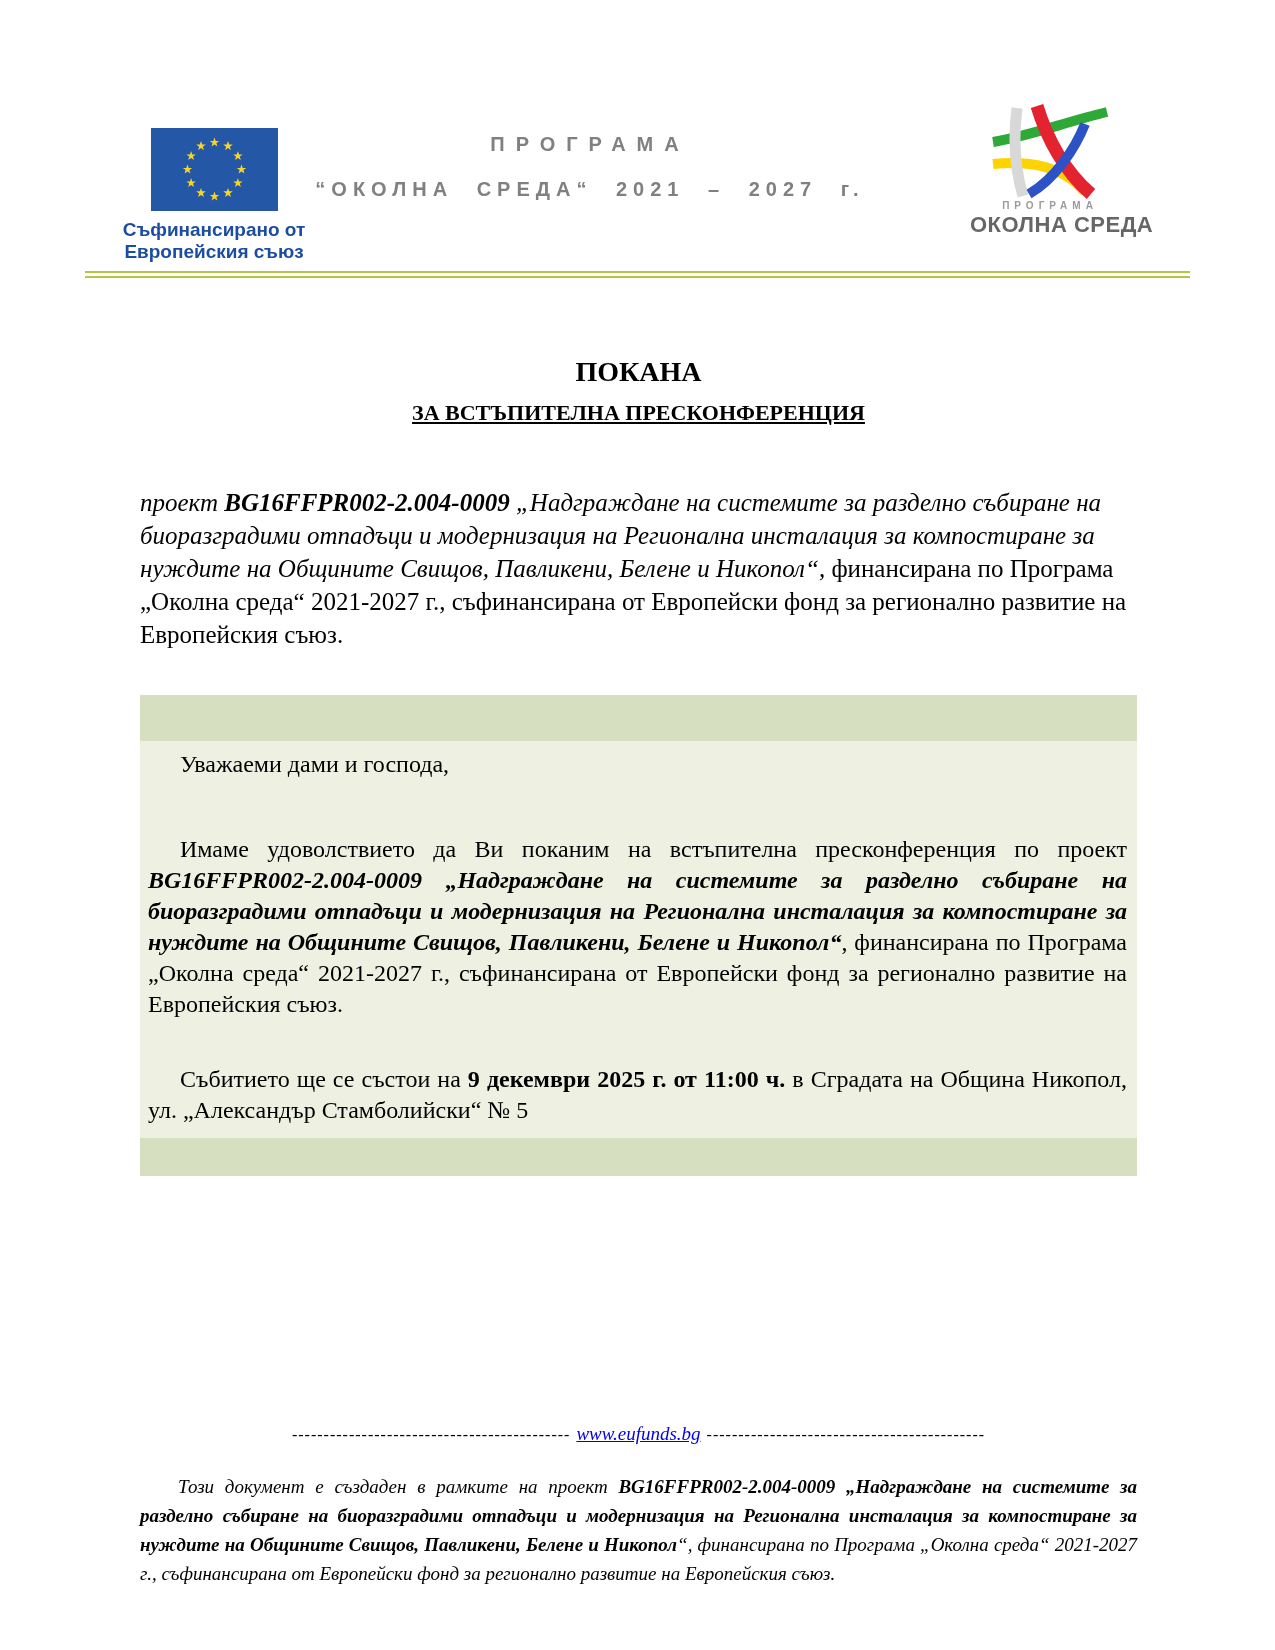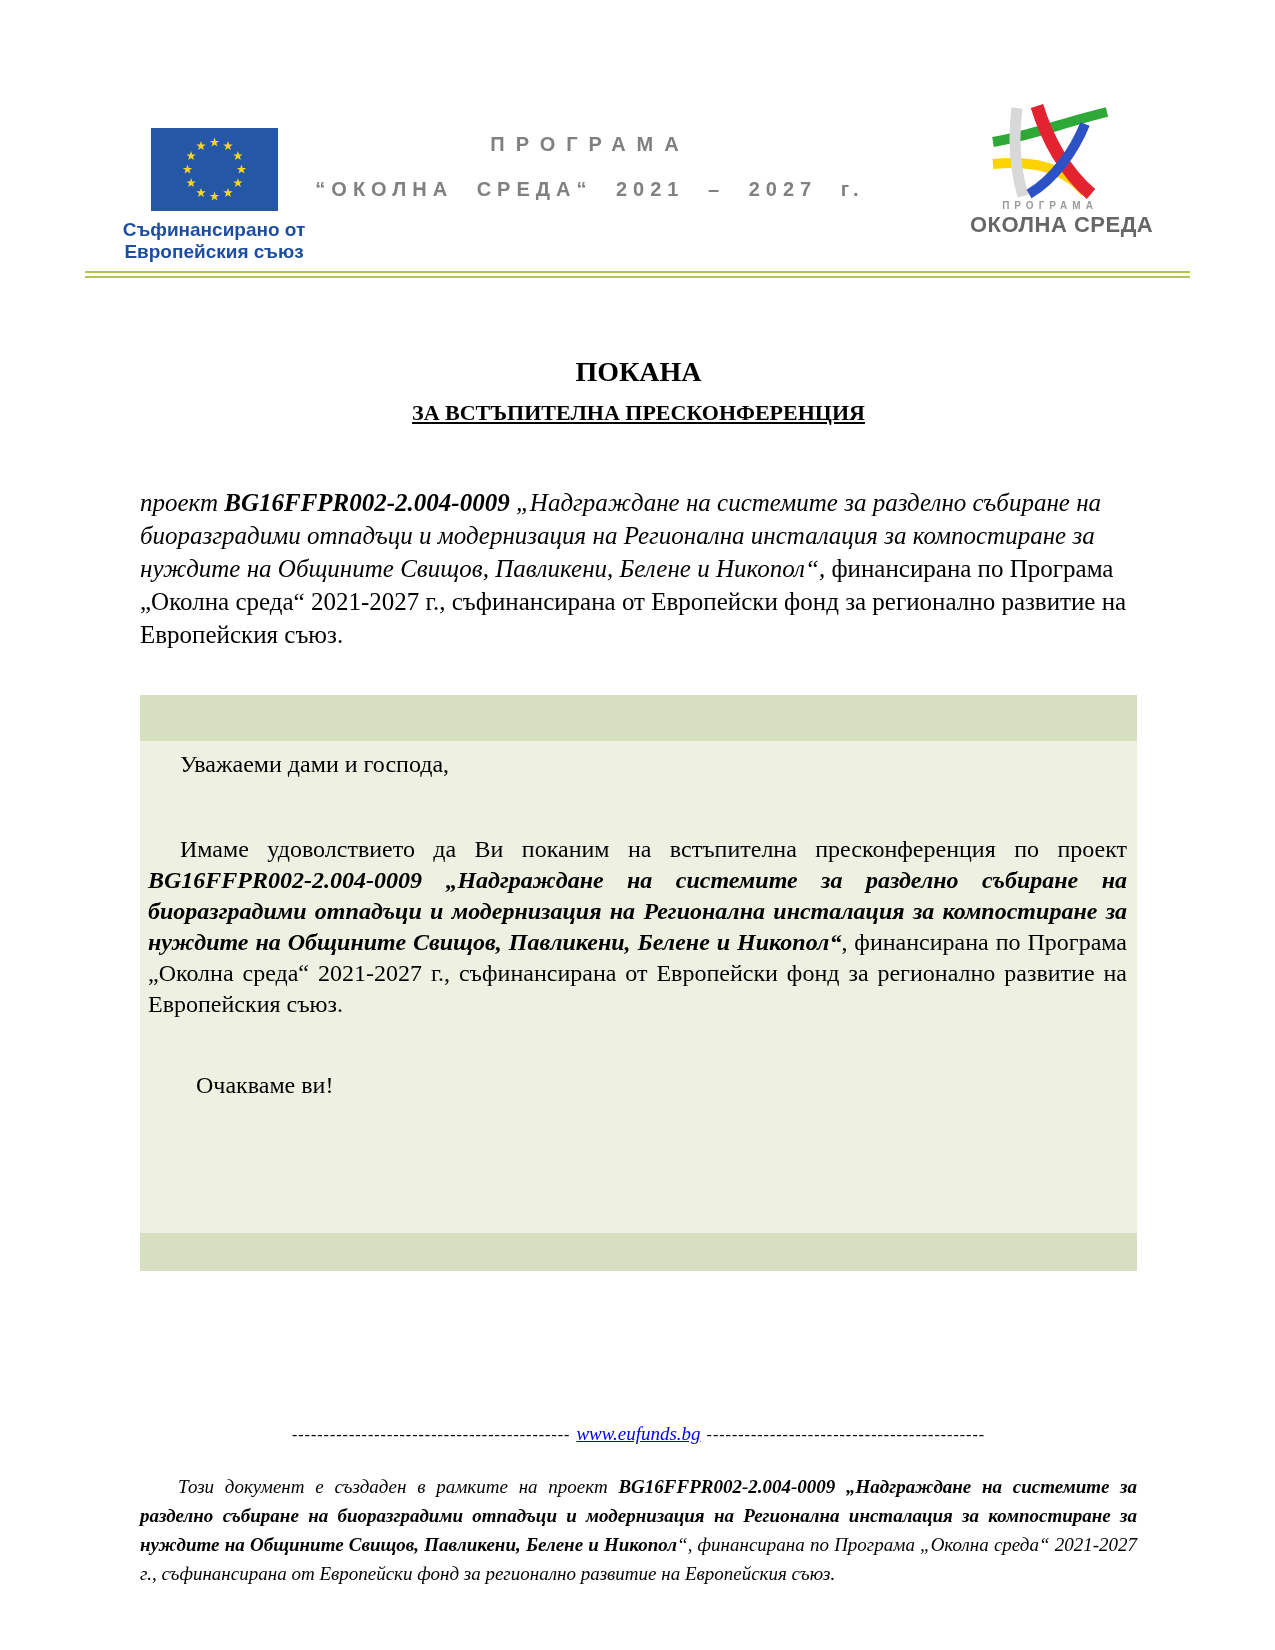--- a/index.html
+++ b/index.html
@@ -59,21 +59,21 @@
 
   .intro {
     margin:58px 0 0 0;
     text-align:left;
     font-size:25px; line-height:33px;
   }
   .it { font-style:italic; }
   .b  { font-weight:bold; }
 
   .green-box {
-    position:absolute; left:140px; top:695px; width:997px; height:576px;
+    position:absolute; left:140px; top:695px; width:997px; height:481px;
     display:flex; flex-direction:column;
   }
   .band { height:46px; background:var(--box_band, #d6e0c1); }
   .band.bottom { height:38px; }
   .box-body {
     flex:1; overflow:hidden;
     background:var(--box_body, #eef1e2);
     padding:8px 10px 0 8px;
     font-size:24px; line-height:31px;
   }
@@ -157,20 +157,21 @@
     <h2 class="doc-subtitle">ЗА ВСТЪПИТЕЛНА ПРЕСКОНФЕРЕНЦИЯ</h2>
 
     <p class="intro"><span class="it">проект </span><span class="it b">BG16FFPR002-2.004-0009</span><span class="it"> „Надграждане на системите за разделно събиране на биоразградими отпадъци и модернизация на Регионална инсталация за компостиране за нуждите на Общините Свищов, Павликени, Белене и Никопол“,</span><span> финансирана по Програма „Околна среда“ 2021-2027 г., съфинансирана от Европейски фонд за регионално развитие на Европейския съюз.</span></p>
   </div>
 
   <div class="green-box">
     <div class="band top"></div>
     <div class="box-body">
       <p class="salutation">Уважаеми дами и господа,</p>
       <p class="box-para"><span>Имаме удоволствието да Ви поканим на встъпителна пресконференция по проект </span><span class="it b">BG16FFPR002-2.004-0009 „Надграждане на системите за разделно събиране на биоразградими отпадъци и модернизация на Регионална инсталация за компостиране за нуждите на Общините Свищов, Павликени, Белене и Никопол“</span><span>, финансирана по Програма „Околна среда“ 2021-2027 г., съфинансирана от Европейски фонд за регионално развитие на Европейския съюз.</span></p>
+      <p class="event-para"><span>Събитието ще се състои на </span><span class="b">9 декември 2025 г. от 11:00 ч.</span><span> в Сградата на Община Никопол, ул. „Александър Стамболийски“ № 5</span></p>
       <p class="closing">Очакваме ви!</p>
     </div>
     <div class="band bottom"></div>
   </div>
 
   <div class="footer-link-row"><span class="dashes">--------------------------------------------</span><a class="eufunds-link" href="#">www.eufunds.bg</a><span class="dashes">--------------------------------------------</span></div>
 
   <p class="disclaimer"><span>Този документ е създаден в рамките на проект </span><span class="b">BG16FFPR002-2.004-0009 „Надграждане на системите за разделно събиране на биоразградими отпадъци и модернизация на Регионална инсталация за компостиране за нуждите на Общините Свищов, Павликени, Белене и Никопол</span><span>“, финансирана по Програма „Околна среда“ 2021-2027 г., съфинансирана от Европейски фонд за регионално развитие на Европейския съюз.</span></p>
 
 </div>

